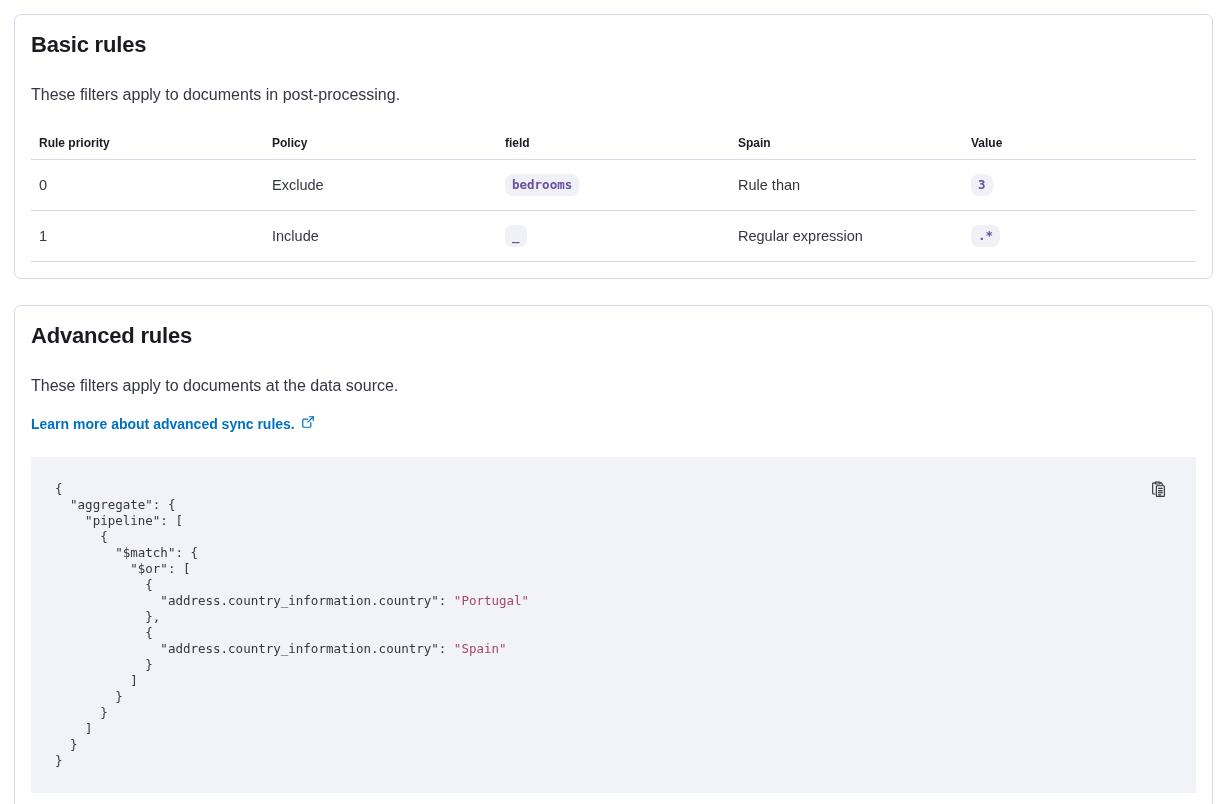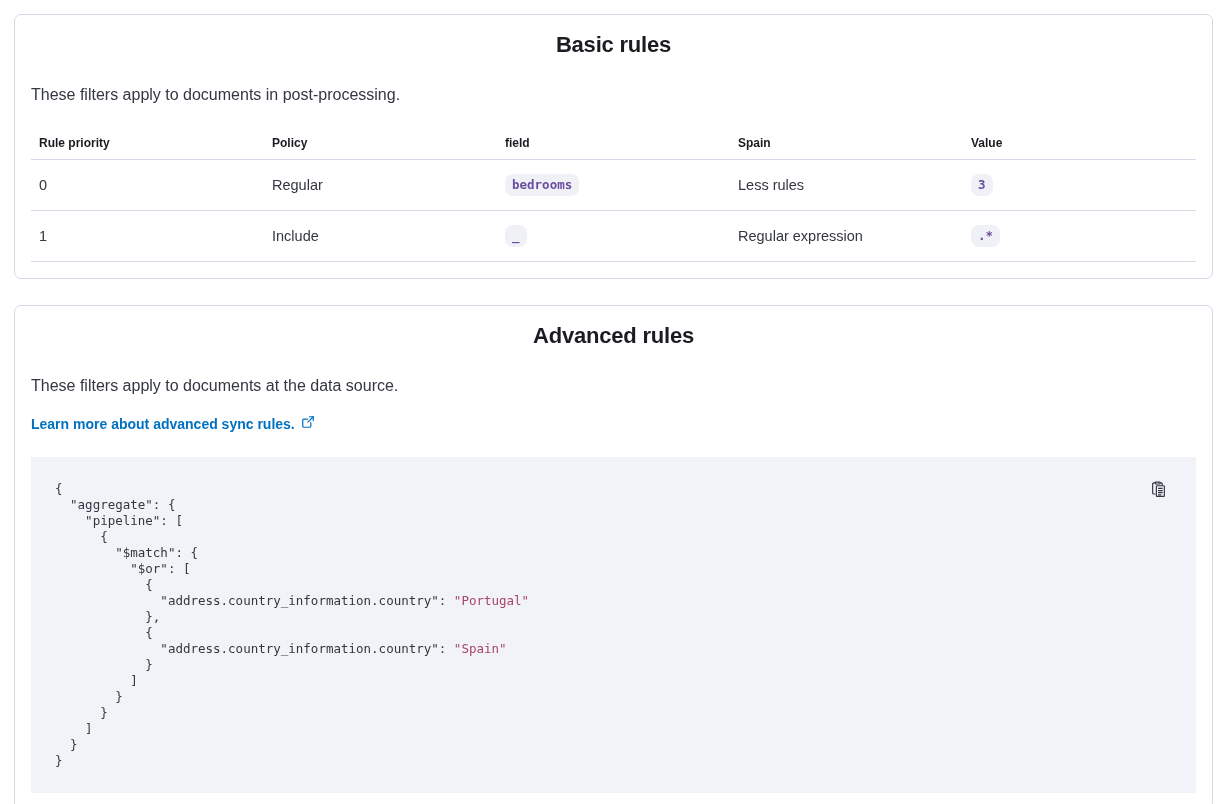--- a/index.html
+++ b/index.html
@@ -28,21 +28,20 @@
     padding:16px;
   }
   .panel + .panel{margin-top:26px;}
   h1.panel-title{
     margin:0;
     font-size:22px;
     line-height:27px;
     font-weight:700;
     color:var(--heading);
     letter-spacing:-0.2px;
-    text-align:center;
   }
   p.panel-desc{
     margin:26px 0 0;
     font-size:16px;
     line-height:21px;
     color:var(--text);
   }
   
   table.rules-table{
     width:100%;
@@ -132,23 +131,23 @@
             <th>Rule priority</th>
             <th>Policy</th>
             <th>field</th>
             <th>Spain</th>
             <th>Value</th>
           </tr>
       </thead>
       <tbody>
           <tr>
             <td>0</td>
-            <td>Regular</td>
+            <td>Exclude</td>
             <td><span class="code-badge">bedrooms</span></td>
-            <td>Less rules</td>
+            <td>Rule than</td>
             <td><span class="code-badge">3</span></td>
           </tr>
           <tr>
             <td>1</td>
             <td>Include</td>
             <td><span class="code-badge">_</span></td>
             <td>Regular expression</td>
             <td><span class="code-badge">.*</span></td>
           </tr>
         </tbody>

